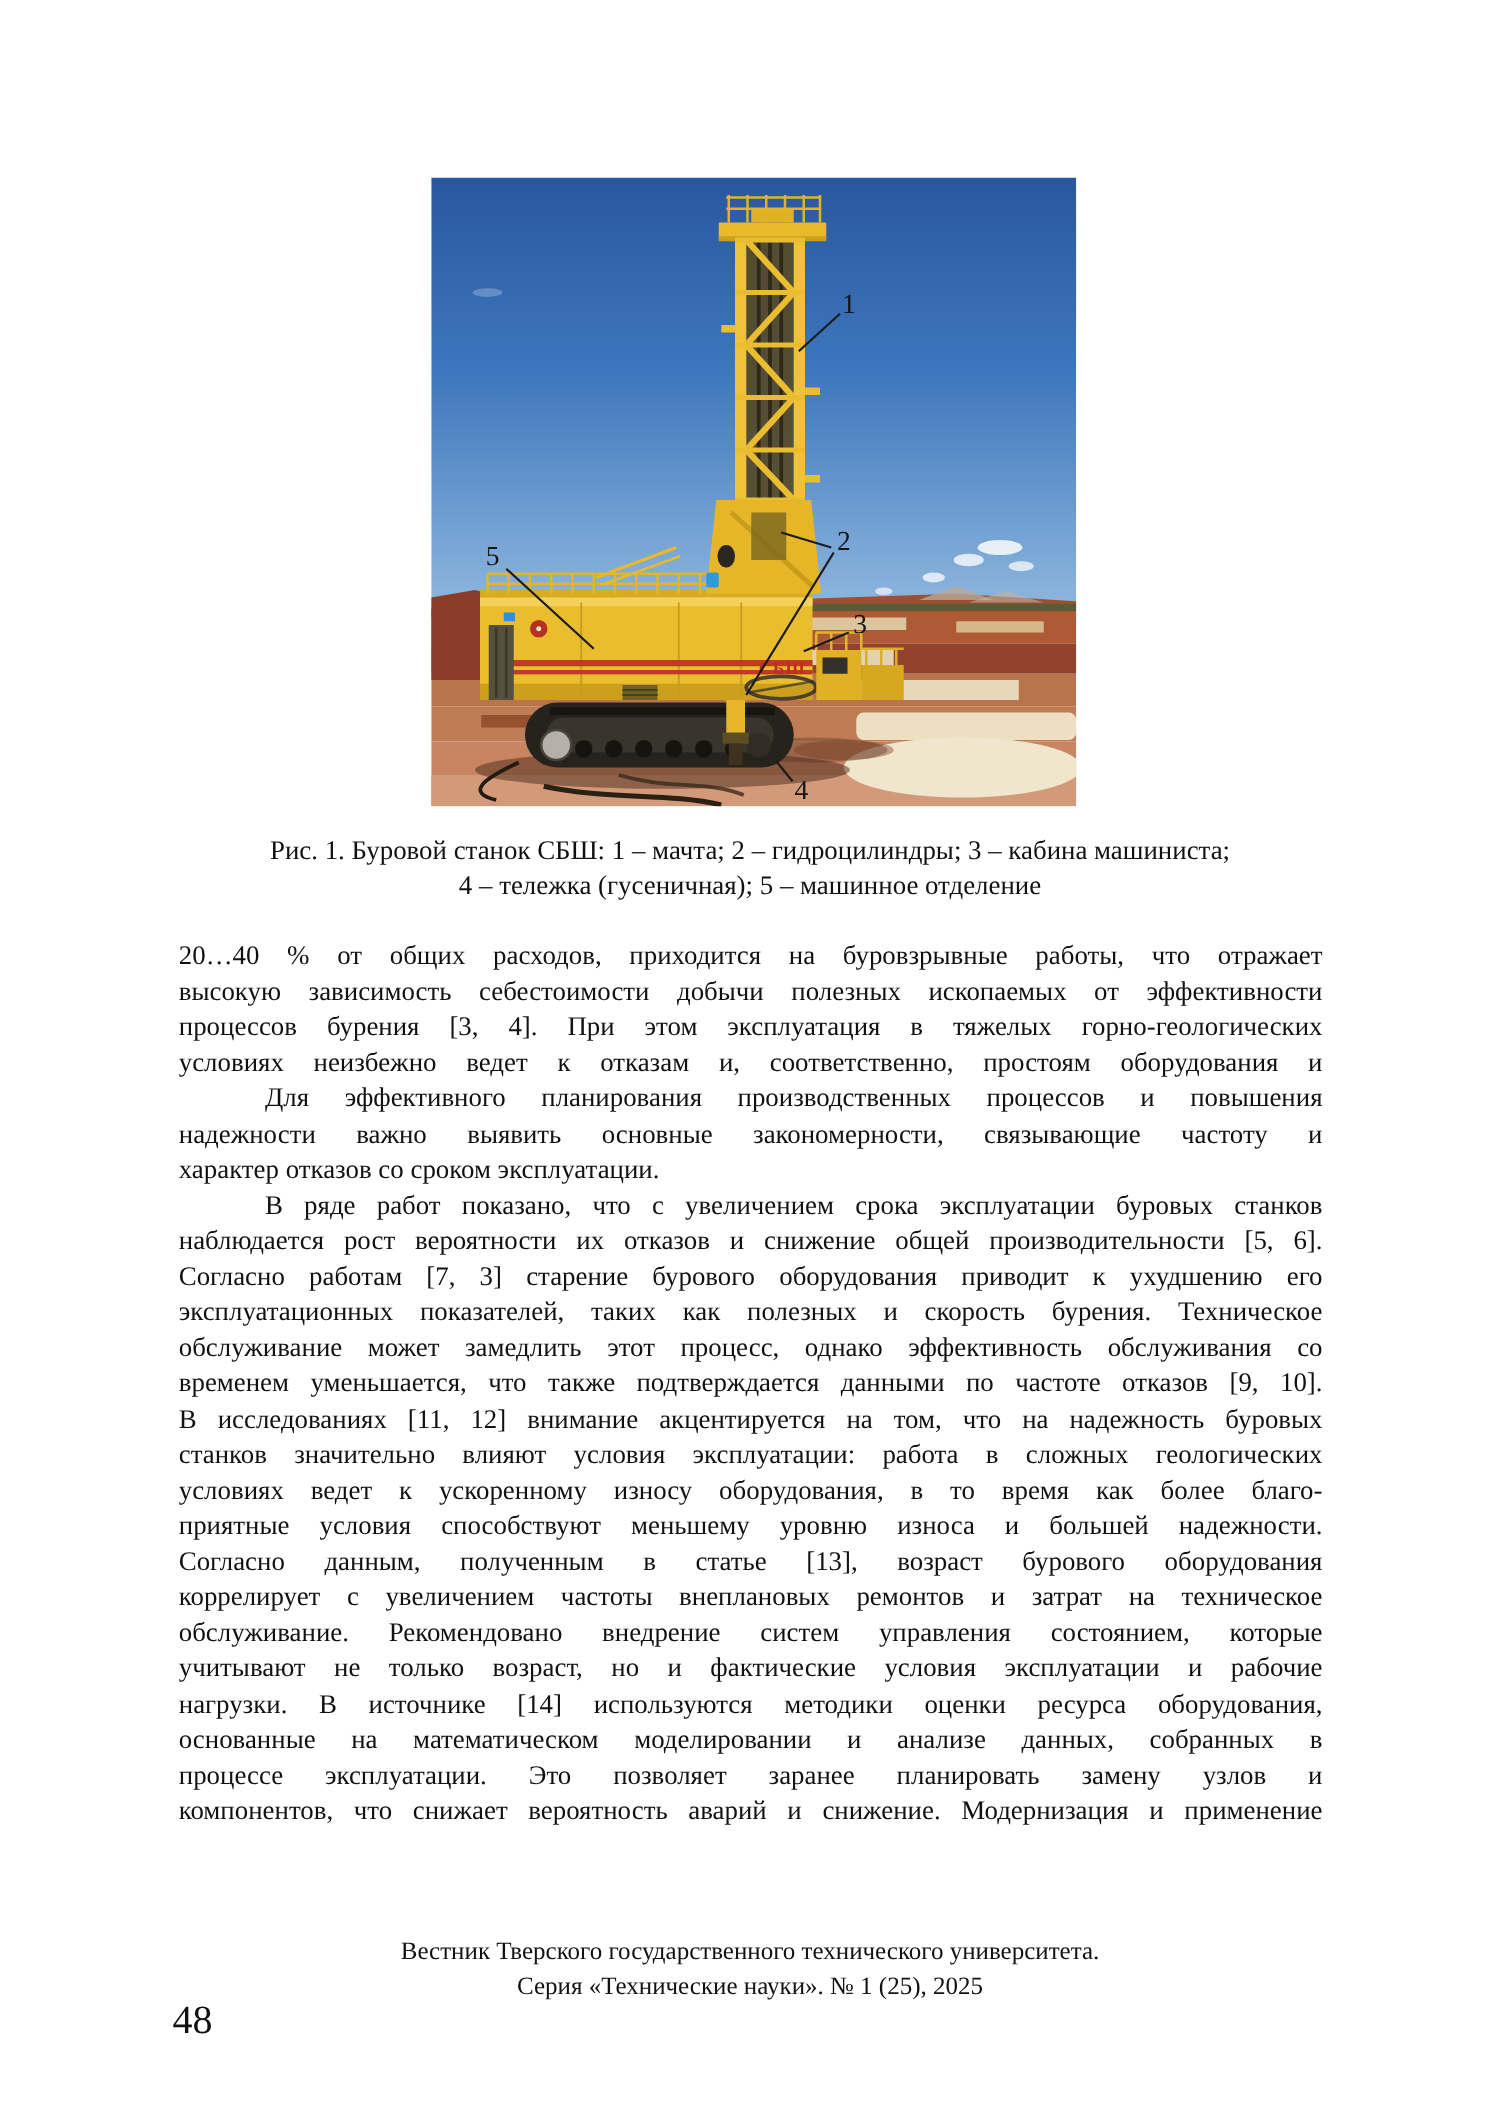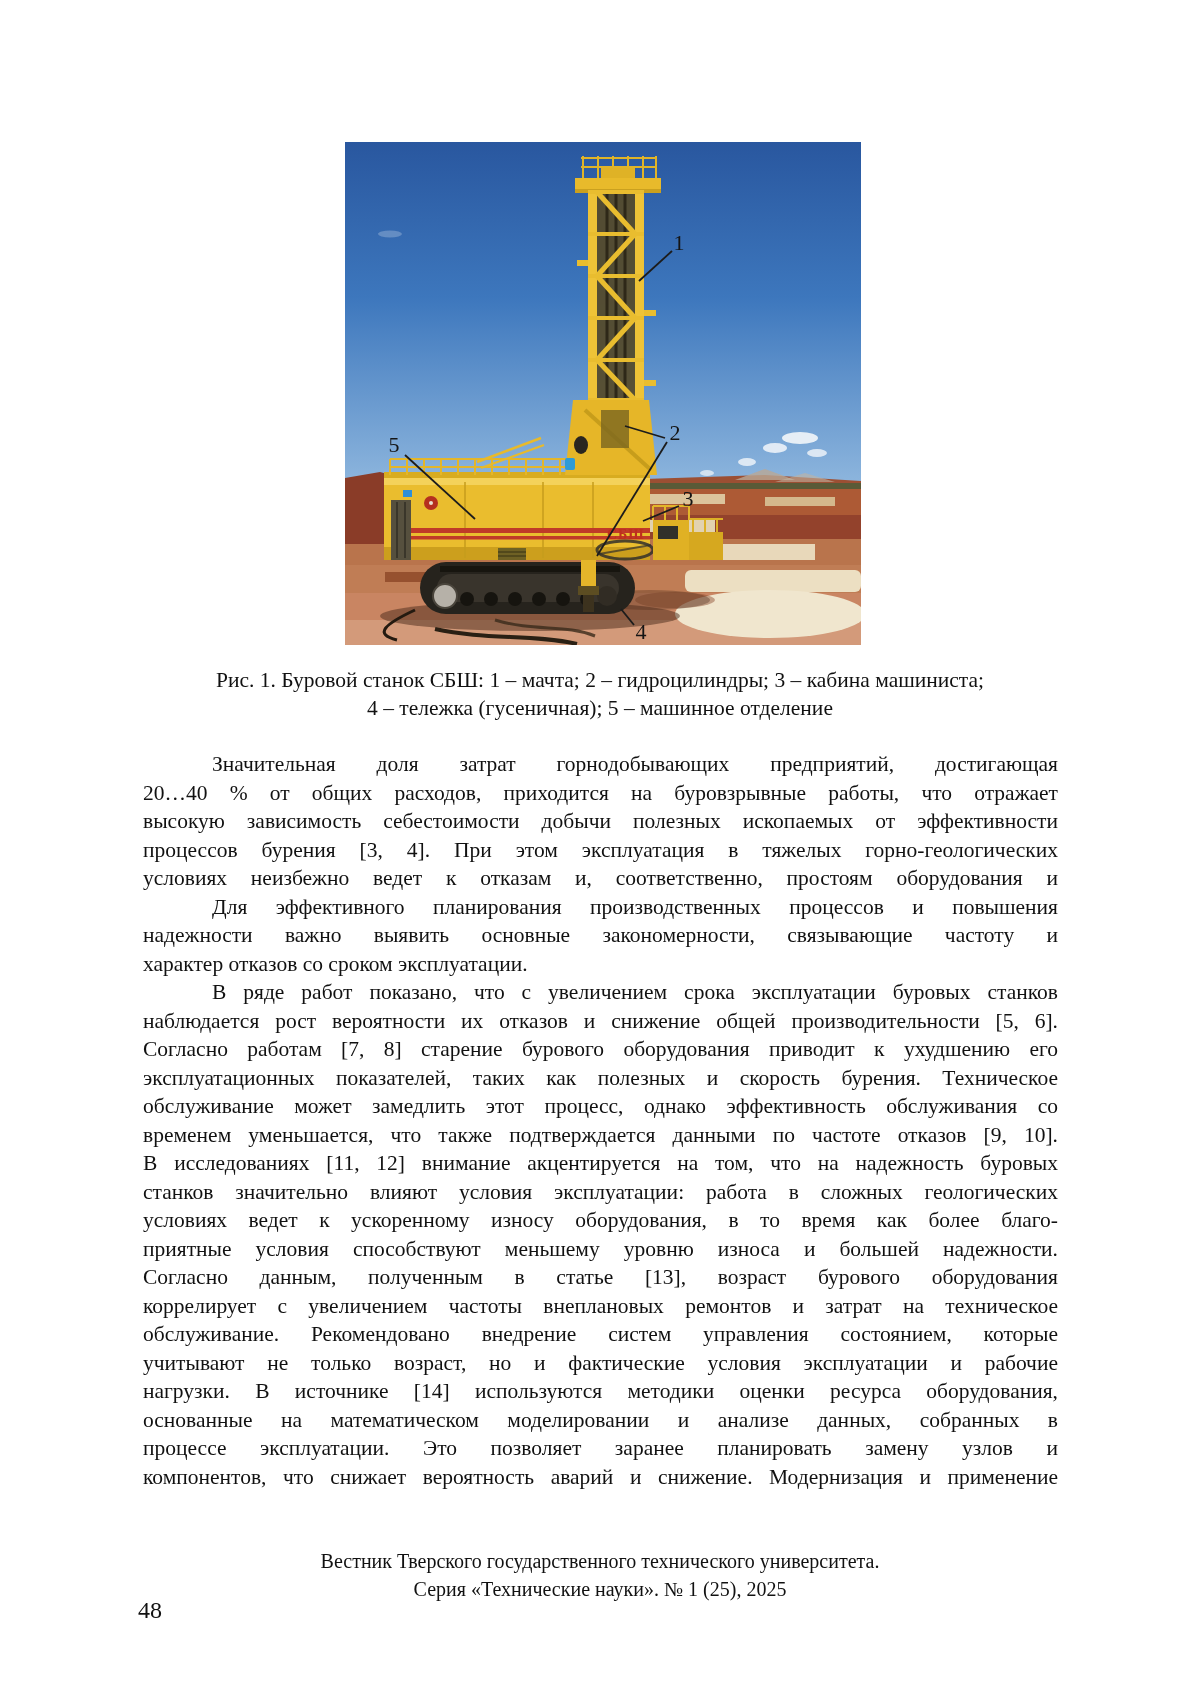--- a/index.html
+++ b/index.html
@@ -60,21 +60,21 @@
     top: 1548px;
     width: 1200px;
     text-align: center;
     font-size: 20px;
     line-height: 27.5px;
   }
   .pagenum {
     position: absolute;
     left: 138px;
     top: 1597px;
-    font-size: 24px;
+    font-size: 32px;
   }
 </style>
 </head>
 <body>
 
 <div class="page">
 
   <div class="photo">
     <svg viewBox="0 0 516 503" preserveAspectRatio="none">
       <defs>
@@ -286,31 +286,30 @@
       </g>
     </svg>
   </div>
 
   <div class="caption">
     <div>Рис. 1. Буровой станок СБШ: 1 – мачта; 2 – гидроцилиндры; 3 – кабина машиниста;</div>
     <div>4 – тележка (гусеничная); 5 – машинное отделение</div>
   </div>
 
   <div class="body-text">
-      <div class="body-line indent">Значительная доля затрат горнодобывающих предприятий, достигающая</div>
       <div class="body-line">20…40 % от общих расходов, приходится на буровзрывные работы, что отражает</div>
       <div class="body-line">высокую зависимость себестоимости добычи полезных ископаемых от эффективности</div>
       <div class="body-line">процессов бурения [3, 4]. При этом эксплуатация в тяжелых горно-геологических</div>
       <div class="body-line">условиях неизбежно ведет к отказам и, соответственно, простоям оборудования и</div>
       <div class="body-line indent">Для эффективного планирования производственных процессов и повышения</div>
       <div class="body-line">надежности важно выявить основные закономерности, связывающие частоту и</div>
       <div class="body-line para-end">характер отказов со сроком эксплуатации.</div>
       <div class="body-line indent">В ряде работ показано, что с увеличением срока эксплуатации буровых станков</div>
       <div class="body-line">наблюдается рост вероятности их отказов и снижение общей производительности [5, 6].</div>
-      <div class="body-line">Согласно работам [7, 8] старение бурового оборудования приводит к ухудшению его</div>
+      <div class="body-line">Согласно работам [7, 3] старение бурового оборудования приводит к ухудшению его</div>
       <div class="body-line">эксплуатационных показателей, таких как полезных и скорость бурения. Техническое</div>
       <div class="body-line">обслуживание может замедлить этот процесс, однако эффективность обслуживания со</div>
       <div class="body-line">временем уменьшается, что также подтверждается данными по частоте отказов [9, 10].</div>
       <div class="body-line">В исследованиях [11, 12] внимание акцентируется на том, что на надежность буровых</div>
       <div class="body-line">станков значительно влияют условия эксплуатации: работа в сложных геологических</div>
       <div class="body-line">условиях ведет к ускоренному износу оборудования, в то время как более благо-</div>
       <div class="body-line">приятные условия способствуют меньшему уровню износа и большей надежности.</div>
       <div class="body-line">Согласно данным, полученным в статье [13], возраст бурового оборудования</div>
       <div class="body-line">коррелирует с увеличением частоты внеплановых ремонтов и затрат на техническое</div>
       <div class="body-line">обслуживание. Рекомендовано внедрение систем управления состоянием, которые</div>

